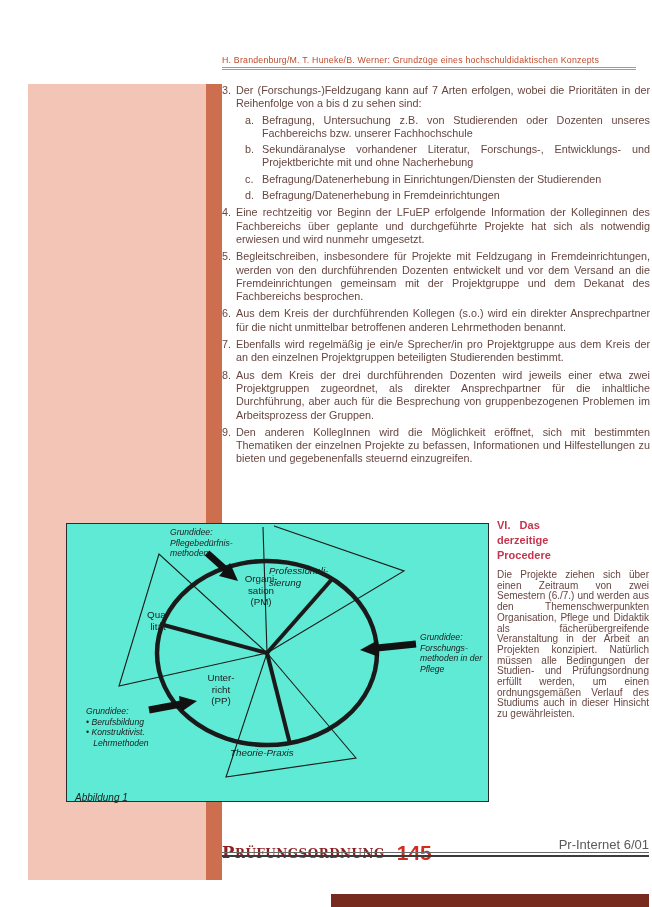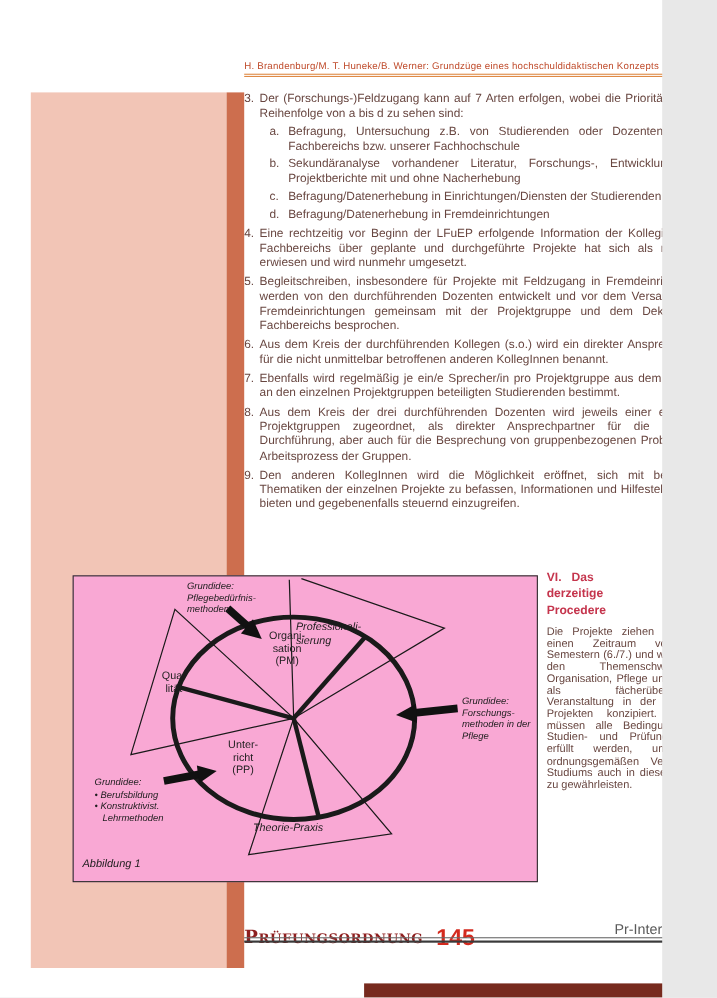--- a/index.html
+++ b/index.html
@@ -1,45 +1,45 @@
 <!DOCTYPE html>
 <html lang="de"><head>
 <meta charset="utf-8">
 <style>
   html,body{margin:0;padding:0;background:#e8e8e8;}
-  .page{position:relative;width:602px;height:907px;background:#ffffff;overflow:hidden;
+  .page{position:relative;width:652px;height:907px;background:#ffffff;overflow:hidden;
         font-family:"Liberation Sans",sans-serif;}
   .pink-band{position:absolute;left:28px;top:84px;width:178px;height:796px;background:#f2c5b6;}
   .pink-strip{position:absolute;left:206px;top:84px;width:16px;height:796px;background:#cd6e4e;}
 
   .running-header{position:absolute;left:222px;top:55px;width:414px;font-size:8.8px;
         color:#bf4a2a;letter-spacing:0.2px;padding-bottom:2px;border-bottom:3px double #df8a45;}
 
   .content{position:absolute;left:222px;top:84px;width:428px;font-size:10.8px;line-height:13.3px;
         color:#684640;hyphens:auto;}
   .item{display:flex;margin-top:4px;}
   .item.first{margin-top:0;}
   .num{flex:0 0 14px;}
   .itxt{flex:1;text-align:justify;hyphens:auto;}
   .sub{display:flex;margin:3px 0 0 23px;}
   .sub .num{flex:0 0 17px;}
 
   .figure-box{position:absolute;left:66px;top:523px;width:423px;height:279px;box-sizing:border-box;
-        background:#f9a8d4;border:1.5px solid #2b2b2b;}
+        background:#5eead4;border:1.5px solid #2b2b2b;}
   .diagram{position:absolute;left:0;top:0;width:420px;height:276px;}
   .thick{fill:none;stroke:#1a1a1a;stroke-width:4.5;}
   .thin{fill:none;stroke:#1a1a1a;stroke-width:1.1;}
   .thick2{stroke:#1a1a1a;stroke-width:4;}
   .arrow-shaft{stroke:#111;stroke-width:7;}
   .arrow-head{fill:#111;stroke:none;}
   .flabel{position:absolute;font-size:9.8px;line-height:11.5px;color:#1d1d1d;white-space:pre-line;}
   .flabel.it{font-style:italic;}
   .flabel.ctr{text-align:center;}
   .flabel.small{font-size:8.6px;line-height:10.6px;}
-  .fig-caption{position:absolute;left:8px;top:256px;font-size:10px;font-style:italic;color:#1d1d1d;}
+  .fig-caption{position:absolute;left:8px;top:268px;font-size:10px;font-style:italic;color:#1d1d1d;}
 
   .sidebar{position:absolute;left:497px;top:518px;width:152px;}
   .sidebar-heading{font-size:11px;font-weight:bold;color:#c5354d;line-height:15px;
         white-space:pre-line;margin:0 0 7px 0;}
   .sidebar-body{font-size:10px;line-height:10.7px;color:#684640;text-align:justify;hyphens:auto;}
 
   .footer{position:absolute;left:222px;top:829px;width:427px;height:26px;}
   .journal-title{font-family:"DejaVu Serif",serif;font-variant:small-caps;font-weight:bold;
         font-size:16.5px;color:#8e1f1f;letter-spacing:0.5px;}
   .page-number{display:inline-block;font-size:21px;font-weight:bold;color:#d42a1e;margin-left:12px;
@@ -85,21 +85,21 @@
     <div class="item">
       <span class="num">4.</span>
       <span class="itxt">Eine rechtzeitig vor Beginn der LFuEP erfolgende Information der Kolleginnen des Fachbereichs über geplante und durchgeführte Projekte hat sich als notwendig erwiesen und wird nunmehr umgesetzt.</span>
     </div>
     <div class="item">
       <span class="num">5.</span>
       <span class="itxt">Begleitschreiben, insbesondere für Projekte mit Feldzugang in Fremdeinrichtungen, werden von den durchführenden Dozenten entwickelt und vor dem Versand an die Fremdeinrichtungen gemeinsam mit der Projektgruppe und dem Dekanat des Fachbereichs besprochen.</span>
     </div>
     <div class="item">
       <span class="num">6.</span>
-      <span class="itxt">Aus dem Kreis der durchführenden Kollegen (s.o.) wird ein direkter Ansprechpartner für die nicht unmittelbar betroffenen anderen KollegInnen benannt.</span>
+      <span class="itxt">Aus dem Kreis der durchführenden Kollegen (s.o.) wird ein direkter Ansprechpartner für die nicht unmittelbar betroffenen anderen Lehrmethoden benannt.</span>
     </div>
     <div class="item">
       <span class="num">7.</span>
       <span class="itxt">Ebenfalls wird regelmäßig je ein/e Sprecher/in pro Projektgruppe aus dem Kreis der an den einzelnen Projektgruppen beteiligten Studierenden bestimmt.</span>
     </div>
     <div class="item">
       <span class="num">8.</span>
       <span class="itxt">Aus dem Kreis der drei durchführenden Dozenten wird jeweils einer etwa zwei Projektgruppen zugeordnet, als direkter Ansprechpartner für die inhaltliche Durchführung, aber auch für die Besprechung von gruppenbezogenen Problemen im Arbeitsprozess der Gruppen.</span>
     </div>
     <div class="item">

